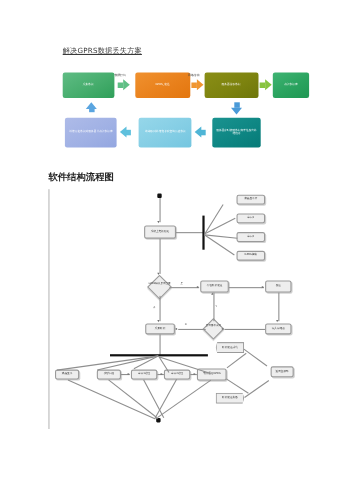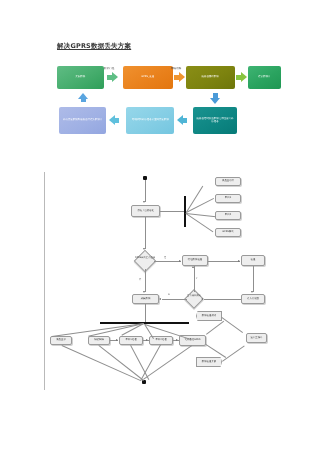--- a/index.html
+++ b/index.html
@@ -6,21 +6,21 @@
   body{
     width:320px;height:453px;position:relative;overflow:hidden;
     font-family:"DejaVu Sans","Liberation Sans",sans-serif;
     color:#2b2b2b;
   }
   .page{position:absolute;inset:0;background:#fff;}
 
   
   .sec1-title{
     position:absolute;left:57px;top:42px;
-    font-size:6.5px;font-weight:bold;letter-spacing:.2px;
+    font-size:6.5px;font-weight:normal;letter-spacing:.2px;
     color:#3a3a3a;text-decoration:underline;
     white-space:nowrap;
   }
 
   
   .proc{position:absolute;left:57px;top:64px;width:224px;height:76px;}
 
   .pbox{
     position:absolute;border-radius:2px;
     display:flex;align-items:center;justify-content:center;
@@ -211,20 +211,21 @@
     <div class="farrow arrL2">
       <div class="shaft"></div>
         <div class="head"></div>
     </div>
 
     <div class="pbox b3">
       <span>服务器定时校验数据完整性发出补传指令</span>
     </div>
   </div>
 
+  <div class="sec2-title">软件结构流程图</div>
 
   <div class="uml">
     <div class="frameline"></div>
 
     <div class="initnode" style="left:99px;top:4px;"></div>
     <div class="vln" style="left:101px;top:8px;height:22px;"></div>
     <div class="tip tip-d" style="left:99.4px;top:29px;"></div>
 
     <div class="n" style="left:87px;top:33px;width:29px;height:12px;">
       <span>系统上电初始化</span>

